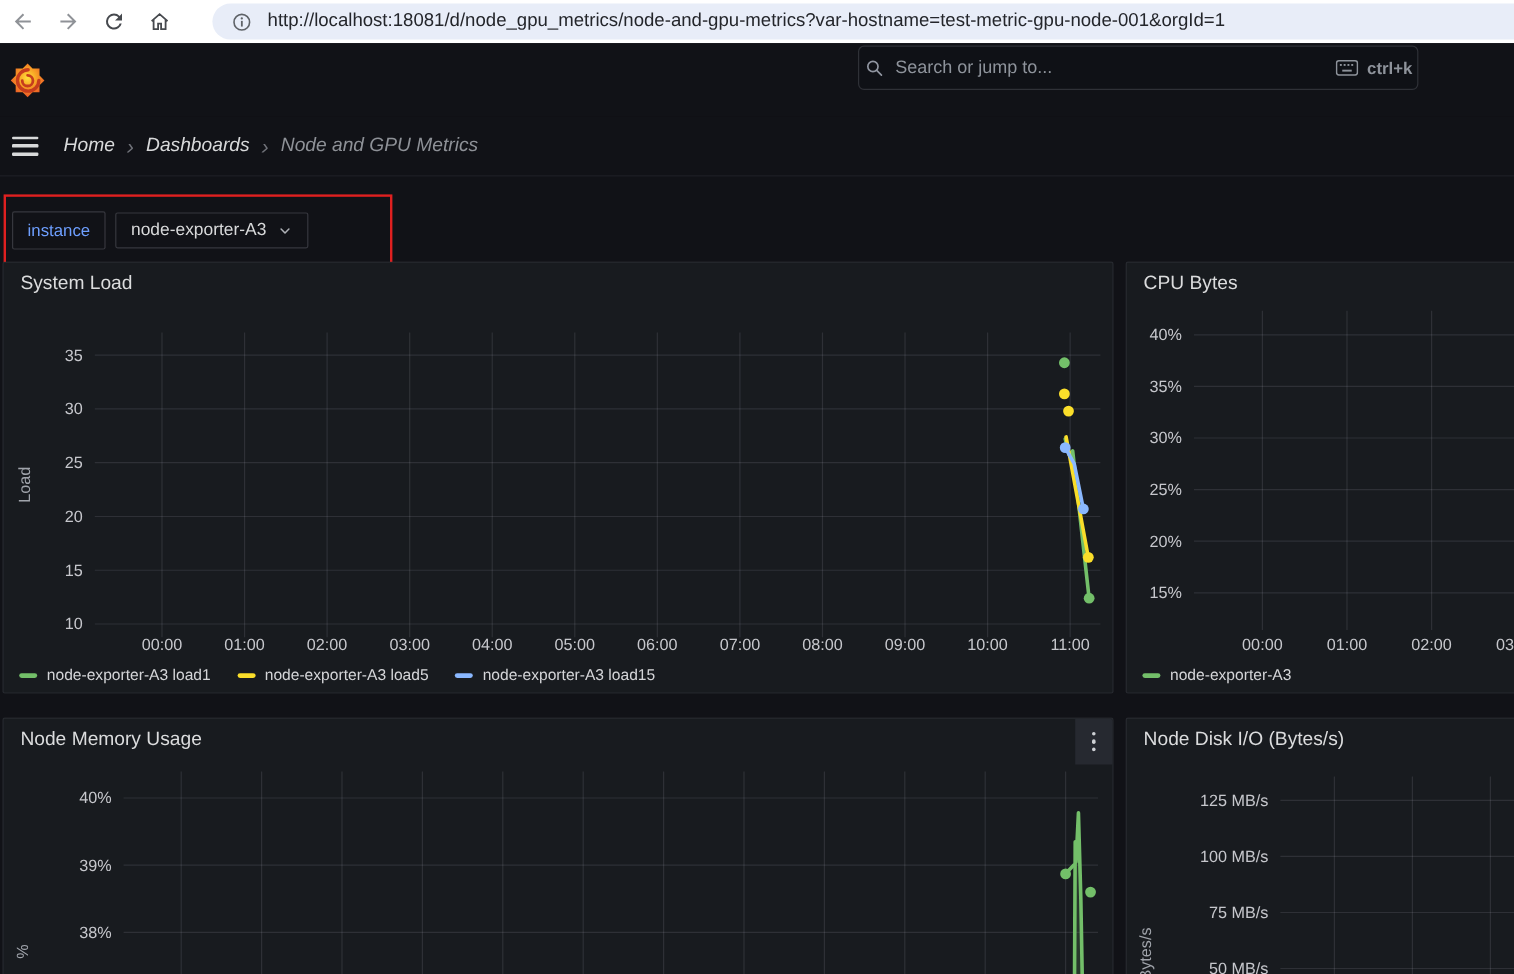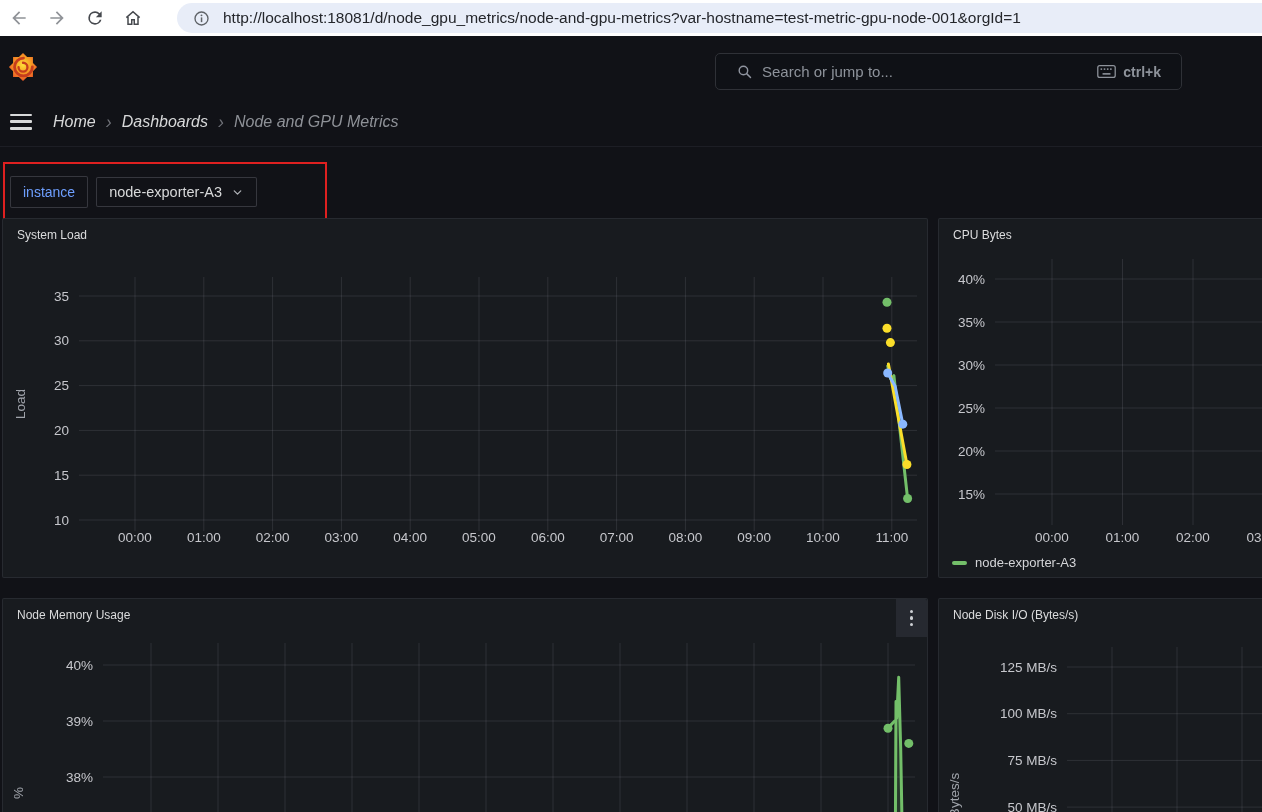--- a/index.html
+++ b/index.html
@@ -10,21 +10,21 @@
   .browser-bar { position: absolute; top: 0; left: 0; right: 0; height: 36px; background: #ffffff; display: flex; align-items: center; }
   .nav-icon { width: 38px; height: 36px; display: flex; align-items: center; justify-content: center; cursor: pointer; }
   .nav-icon svg { width: 20px; height: 20px; }
   .url-pill { position: absolute; left: 177px; top: 3px; right: -24px; height: 30px; background: #e8edf8; border-radius: 16px; display: flex; align-items: center; padding-left: 10px; }
   .info-icon { width: 28px; height: 28px; display: flex; align-items: center; justify-content: center; }
   .url-text { border: none; outline: none; background: transparent; font-family: "Liberation Sans", "DejaVu Sans", sans-serif; font-size: 15.5px; color: #24262b; width: 1040px; padding-left: 8px; }
 
   
   .gf-header { position: absolute; top: 36px; left: 0; right: 0; height: 61px; background: #111217; }
   .gf-logo { position: absolute; left: 8px; top: 16px; width: 30px; height: 30px; cursor: pointer; }
-  .search-box { position: absolute; left: 715px; top: 17px; width: 467px; height: 37px; background: #0f1116; border: 1px solid #2f3137; border-radius: 5px; display: flex; align-items: center; padding: 0 20px; cursor: text; }
+  .search-box { position: absolute; left: 715px; top: 2px; width: 467px; height: 37px; background: #0f1116; border: 1px solid #2f3137; border-radius: 5px; display: flex; align-items: center; padding: 0 4px; cursor: text; }
   .search-placeholder { color: #8e939b; font-size: 15px; margin-left: 9px; flex: 1; }
   .search-shortcut { color: #8e939b; font-size: 14px; display: flex; align-items: center; gap: 7px; font-weight: bold; }
 
   
   .crumb-row { position: absolute; top: 97px; left: 0; right: 0; height: 50px; background: #111217; border-bottom: 1px solid rgba(204,204,220,0.07); display: flex; align-items: center; }
   .hamburger { width: 22px; height: 16px; margin-left: 10px; display: flex; flex-direction: column; justify-content: space-between; cursor: pointer; }
   .hamburger div { height: 2.6px; background: #d8d9da; border-radius: 1px; }
   .crumbs { display: flex; align-items: center; margin-left: 21px; font-size: 16px; font-style: italic; }
   .crumb-link { color: #d8d9da; cursor: pointer; }
   .crumb-sep { color: #707279; margin: 0 10px; font-size: 18px; line-height: 1; }
@@ -35,21 +35,21 @@
   .var-label { border: 1px solid rgba(204,204,220,0.20); border-radius: 2px; padding: 7px 12px; font-size: 14px; color: #6e9fff; background: #111217; }
   .var-value { border: 1px solid rgba(204,204,220,0.20); border-radius: 2px; margin-left: 8px; padding: 6px 12px; font-size: 14.5px; color: #d8d9da; background: #111217; display: flex; align-items: center; gap: 9px; cursor: pointer; }
   .var-value svg { width: 13px; height: 13px; }
 
   
   .panel { position: absolute; background: #181b1f; border: 1px solid rgba(204,204,220,0.09); border-radius: 2px; }
   #p-sysload { left: 2px;   top: 218px; width: 926px; height: 360px; }
   #p-cpu     { left: 938px; top: 218px; width: 560px; height: 360px; }
   #p-mem     { left: 2px;   top: 598px; width: 926px; height: 360px; }
   #p-disk    { left: 938px; top: 598px; width: 560px; height: 360px; }
-  .panel-title { position: absolute; left: 14px; top: 9px; font-size: 12px; font-weight: 500; color: #dbdcdd; cursor: pointer; z-index: 2; }
+  .panel-title { position: absolute; left: 14px; top: 9px; font-size: 16px; font-weight: 500; color: #dbdcdd; cursor: pointer; z-index: 2; }
   svg.chart { position: absolute; left: 0; top: 0; }
   svg.chart text { font-family: "Liberation Sans", "DejaVu Sans", sans-serif; }
   .legend { position: absolute; left: 13px; bottom: 7px; display: flex; gap: 22px; align-items: center; }
   .legend-item { display: flex; align-items: center; font-size: 13px; color: #d4d5d8; cursor: pointer; }
   .legend-item .sw { width: 15px; height: 4px; border-radius: 2px; margin-right: 8px; }
   .kebab { position: absolute; top: 0; right: 0; width: 31px; height: 38px; background: #262930; border-radius: 0 2px 0 0; display: flex; flex-direction: column; align-items: center; justify-content: center; gap: 3px; cursor: pointer; z-index: 3; }
   .kebab div { width: 3.5px; height: 3.5px; border-radius: 50%; background: #cdd0d4; }
 </style>
 </head>
 <body>
@@ -191,20 +191,34 @@
         <circle cx="883.9839999999999" cy="83.27200000000002" r="4.5" fill="#73bf69"></circle>
         <circle cx="904.624" cy="279.49600000000004" r="4.5" fill="#73bf69"></circle>
         <path d="M885.4,145.1 L903.9,245.4" fill="none" stroke="#fade2a" stroke-width="3" stroke-linejoin="round" stroke-linecap="round"></path>
         <circle cx="883.9839999999999" cy="109.25600000000001" r="4.5" fill="#fade2a"></circle>
         <circle cx="887.424" cy="123.592" r="4.5" fill="#fade2a"></circle>
         <circle cx="903.936" cy="245.44800000000004" r="4.5" fill="#fade2a"></circle>
         <path d="M884.7,154.1 L892.2,167.5 L899.8,205.1" fill="none" stroke="#8ab8ff" stroke-width="3" stroke-linejoin="round" stroke-linecap="round"></path>
         <circle cx="884.6719999999999" cy="154.05600000000004" r="4.5" fill="#8ab8ff"></circle>
         <circle cx="899.808" cy="205.12800000000001" r="4.5" fill="#8ab8ff"></circle>
       </svg>
+    <div class="legend">
+        <span class="legend-item">
+          <span class="sw" style="background: rgb(115, 191, 105);"></span>
+          <span>node-exporter-A3 load1</span>
+        </span>
+        <span class="legend-item">
+          <span class="sw" style="background: rgb(250, 222, 42);"></span>
+          <span>node-exporter-A3 load5</span>
+        </span>
+        <span class="legend-item">
+          <span class="sw" style="background: rgb(138, 184, 255);"></span>
+          <span>node-exporter-A3 load15</span>
+        </span>
+      </div>
   </div>
 
   <div class="panel" id="p-cpu">
     <div class="panel-title">CPU Bytes</div>
     <svg class="chart" width="560" height="360">
         <line x1="56" y1="60" x2="556" y2="60" stroke="rgba(204,204,220,0.12)" stroke-width="1"></line>
         <text x="46" y="64.5" text-anchor="end" font-size="13.5" font-weight="400" fill="#c6c7cc">40%</text>
         <line x1="56" y1="103" x2="556" y2="103" stroke="rgba(204,204,220,0.12)" stroke-width="1"></line>
         <text x="46" y="107.5" text-anchor="end" font-size="13.5" font-weight="400" fill="#c6c7cc">35%</text>
         <line x1="56" y1="146" x2="556" y2="146" stroke="rgba(204,204,220,0.12)" stroke-width="1"></line>

